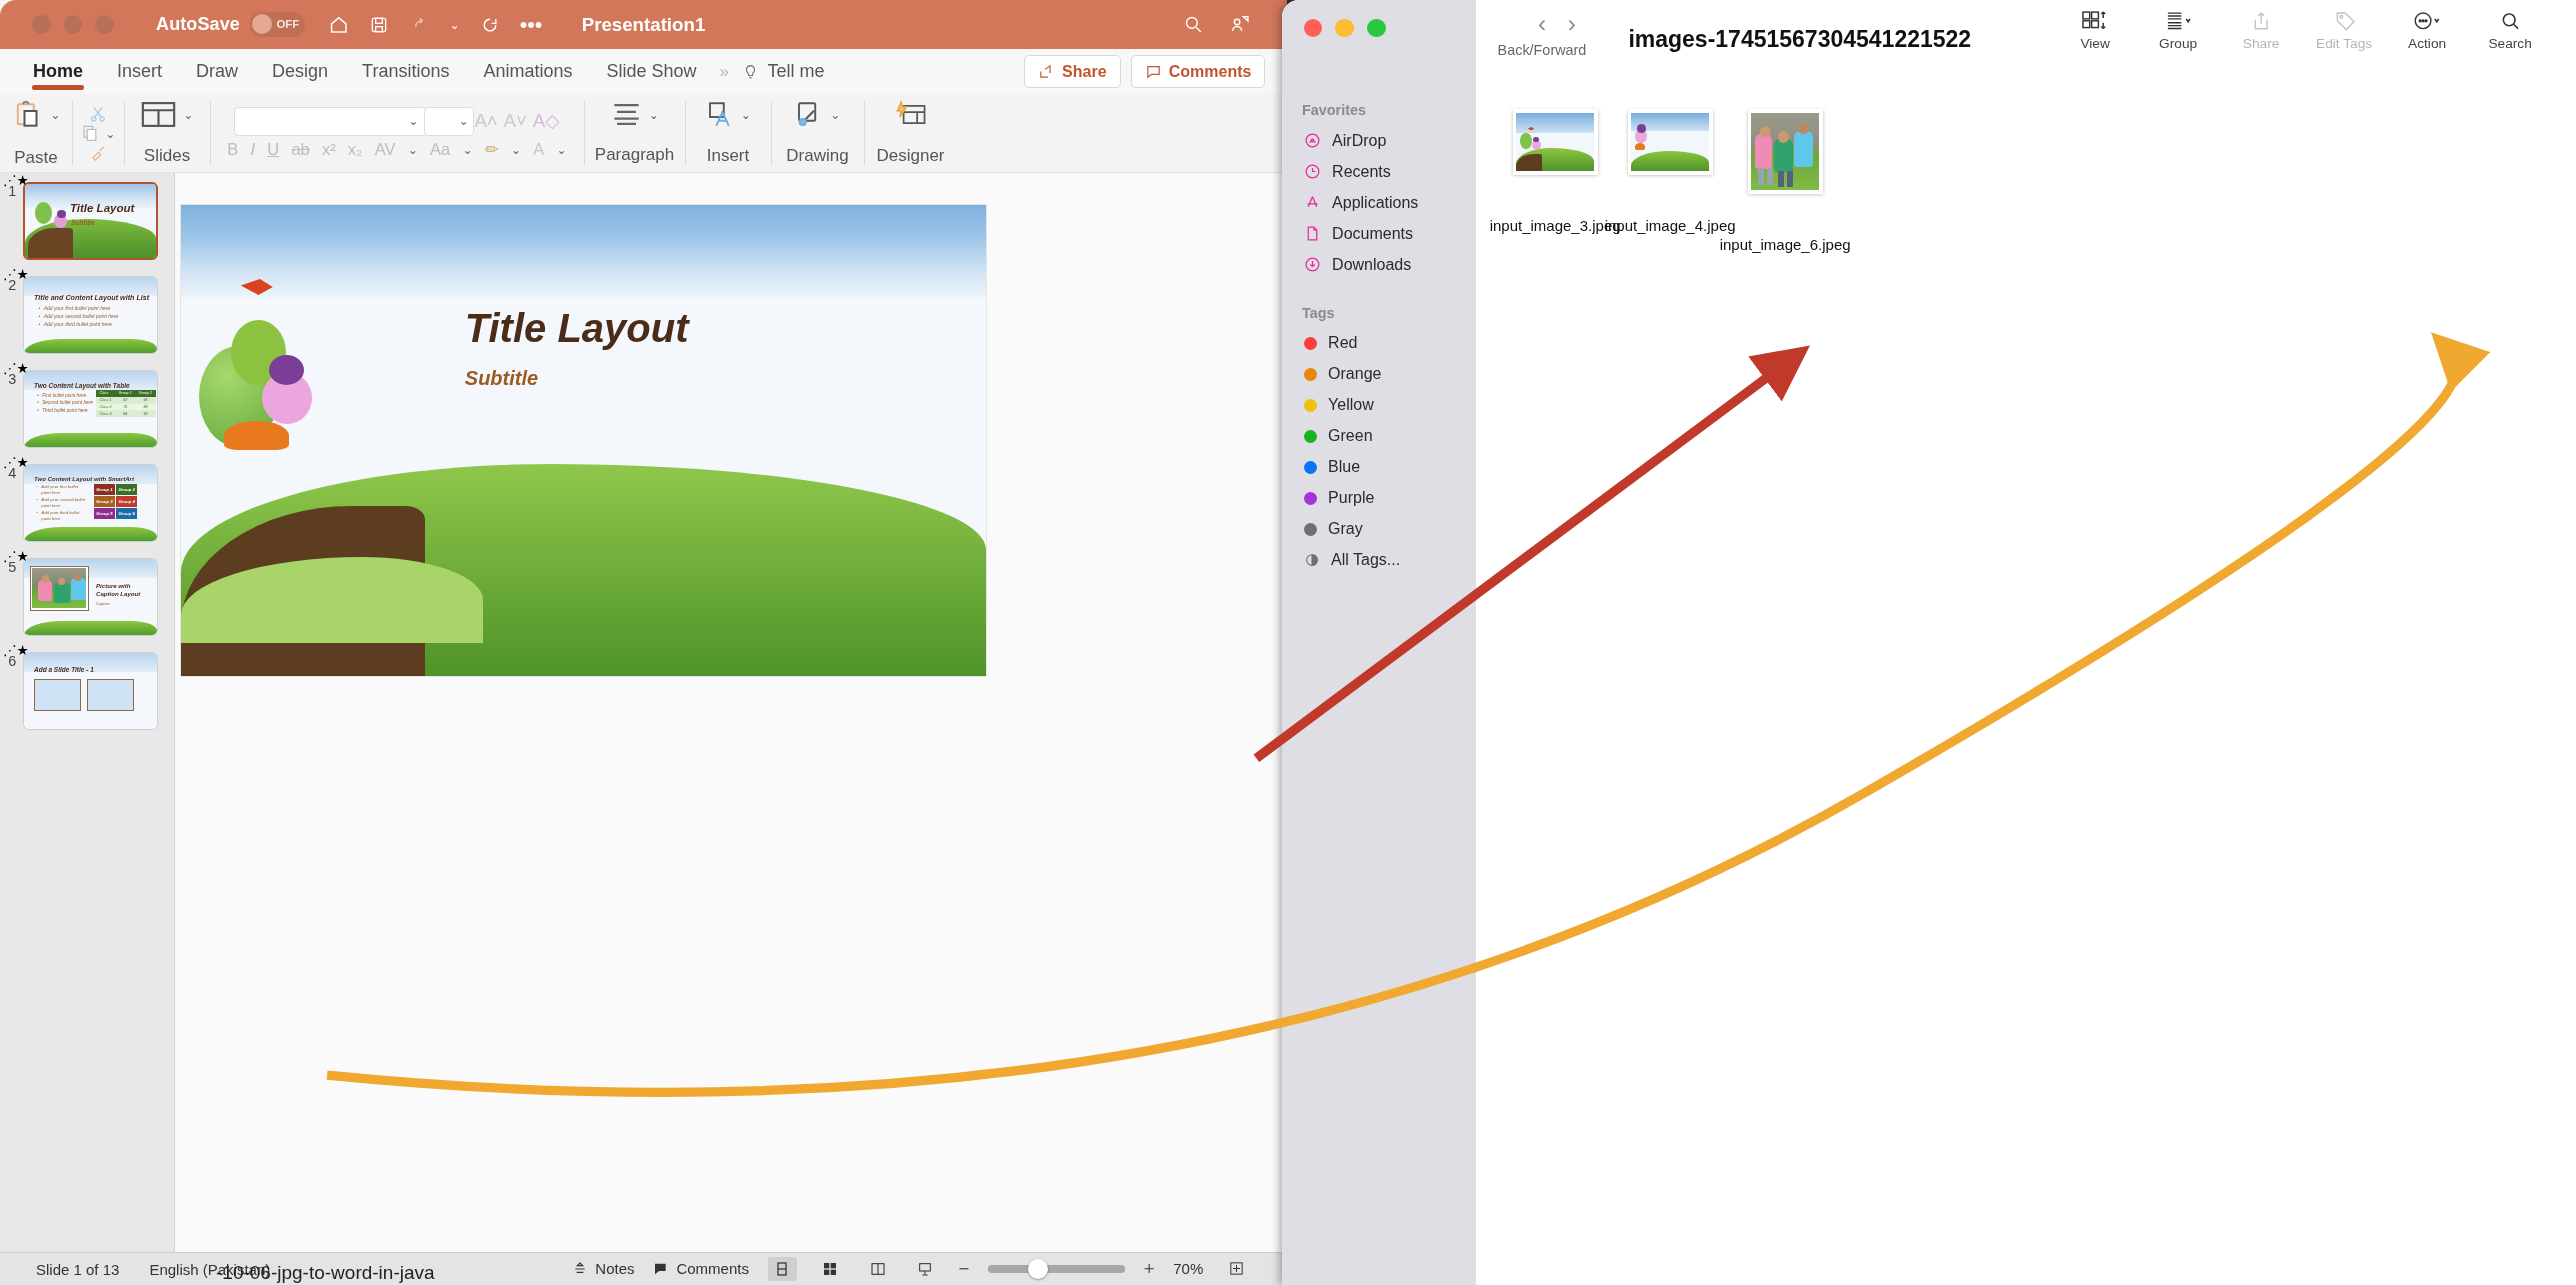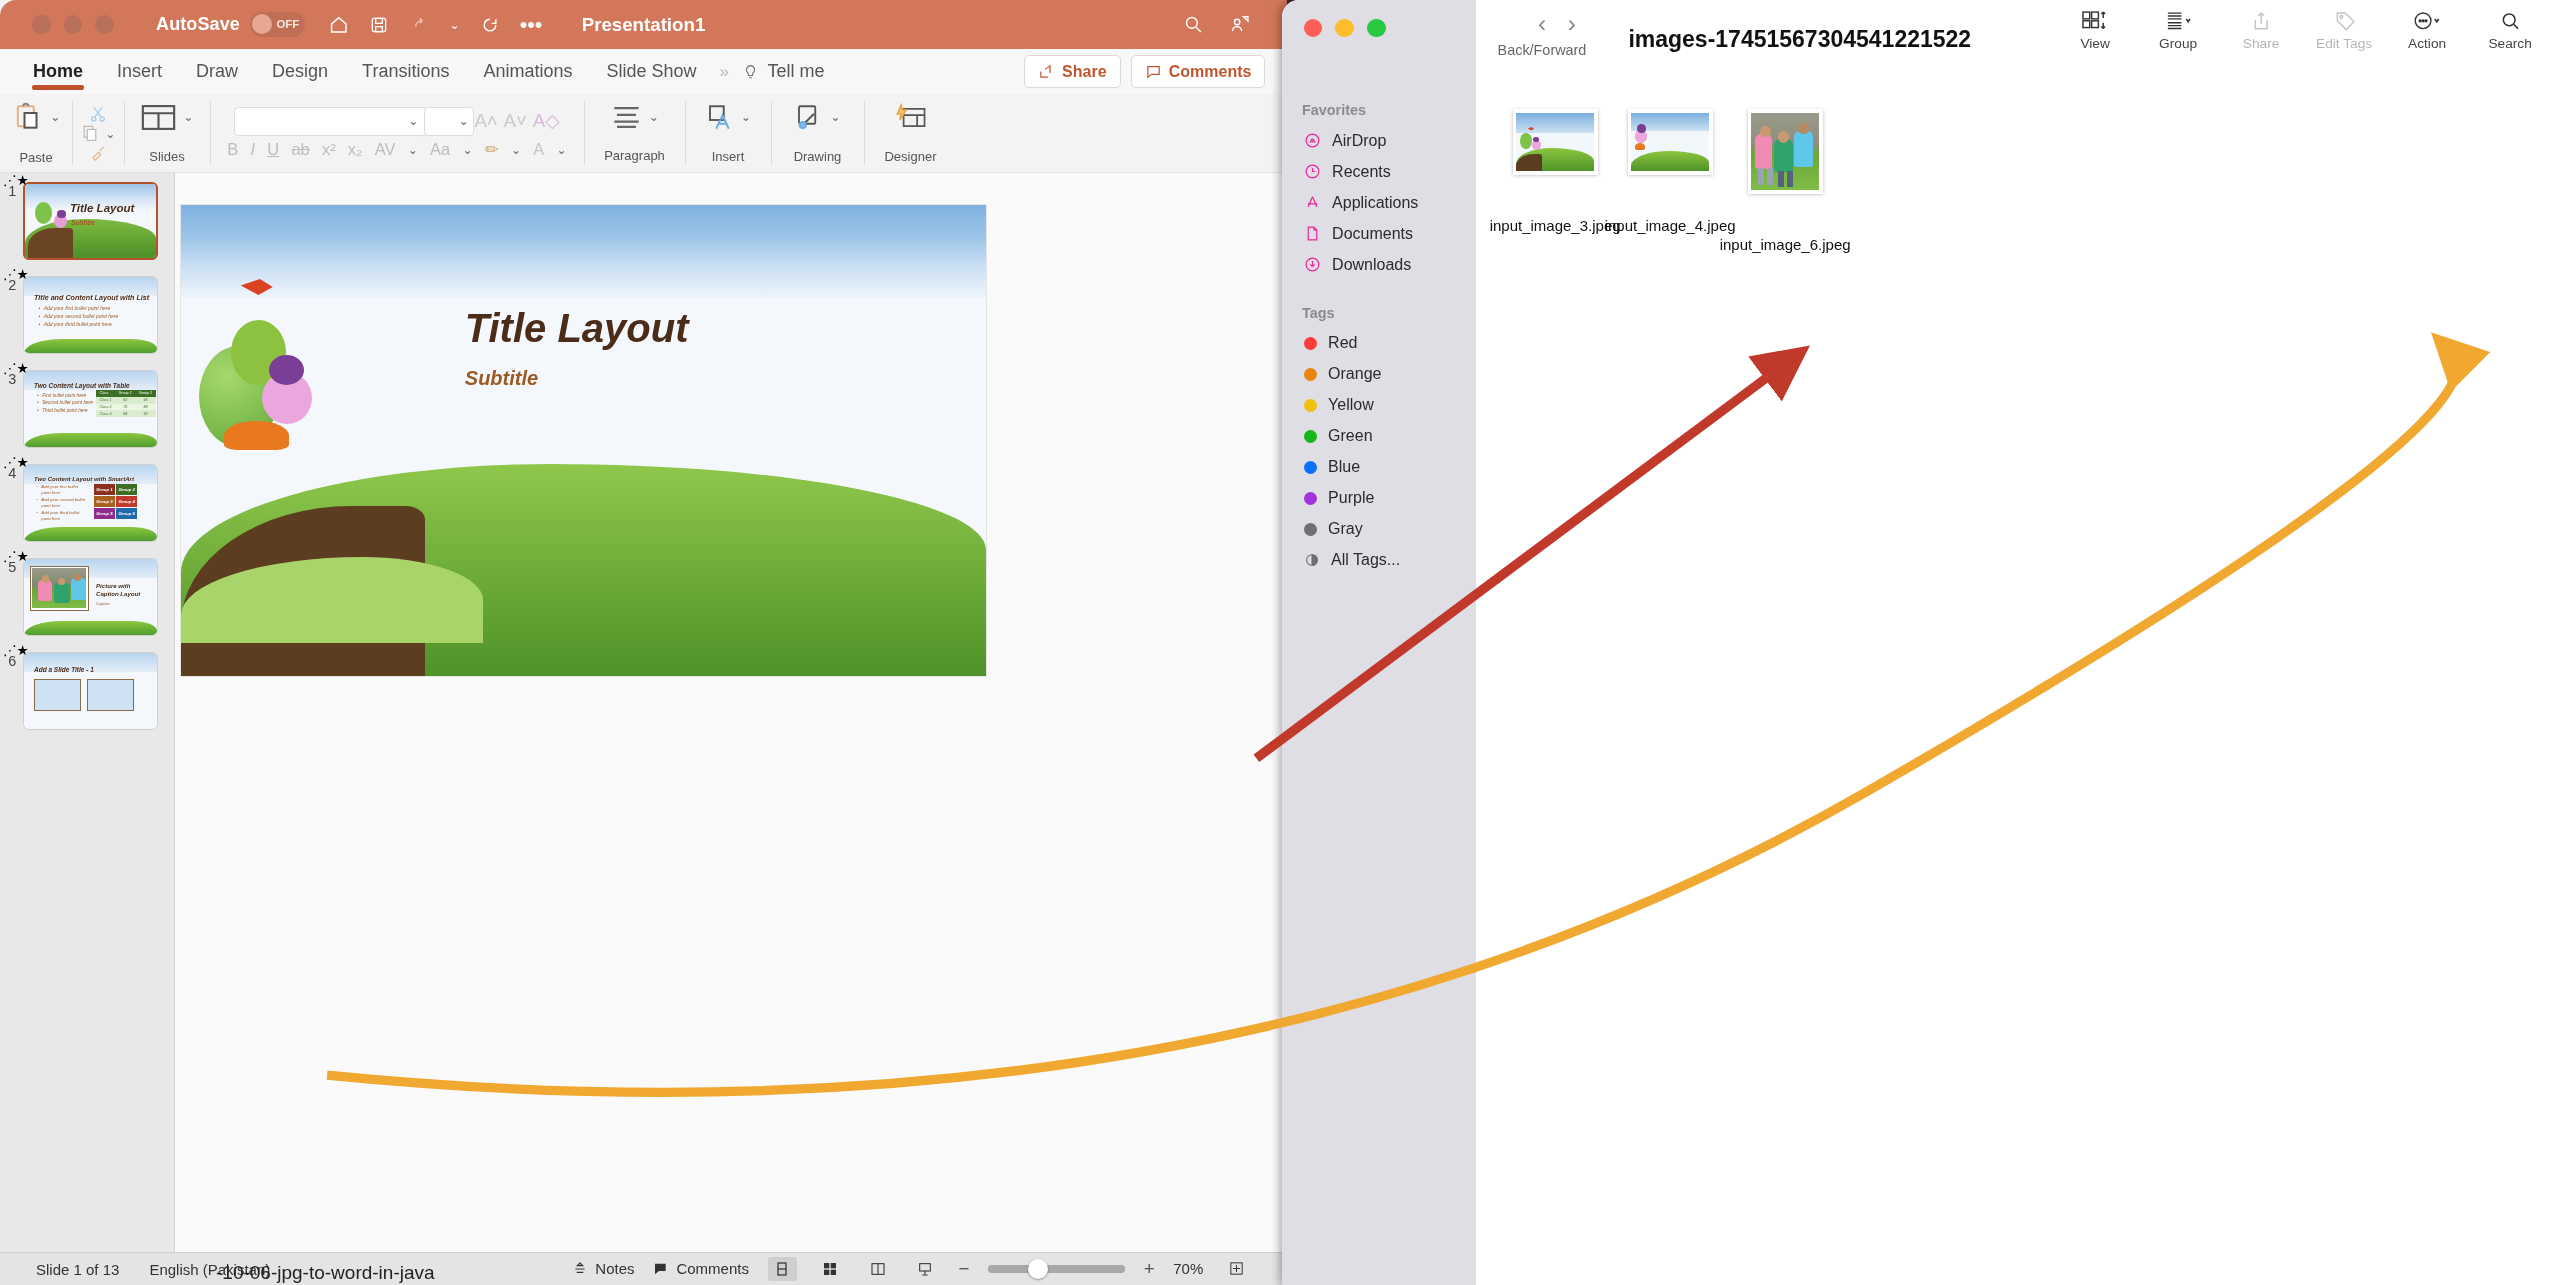--- a/index.html
+++ b/index.html
@@ -40,21 +40,21 @@
   .obtn { border:0.7px solid #e0d6d2; border-radius:5px; background:#fff; color:#c0552f;
           font-size:16px; font-weight:bold; padding:6.5px 13px; display:flex; align-items:center; gap:7.2px;}
 
   
   .ribbon { height:79px; background:#f3f3f3; display:flex; align-items:stretch;
             border-bottom:0.7px solid #e2e2e2; }
   .rgroup { display:flex; flex-direction:column; justify-content:center;
             align-items:center; padding:0 11.5px; position:relative; }
   .rgroup + .rgroup:before { content:""; position:absolute; left:0; top:7.2px; bottom:7.2px;
             width:0.7px; background:#ddd; }
-  .rg-label { font-size:13px; color:#555; margin-top:17px; }
+  .rg-label { font-size:17px; color:#555; margin-top:17px; }
   .rg-row { display:flex; align-items:center; gap:5.8px; }
   .font-box { width:194px; height:29px; background:#fff; border:0.7px solid #dcdcdc;
               border-radius:4.3px; display:flex; align-items:center; justify-content:flex-end;
               padding-right:7.2px; color:#888; font-size:13.7px; }
   .size-box { width:50px; height:29px; background:#fff; border:0.7px solid #dcdcdc;
               border-radius:4.3px; display:flex; align-items:center; justify-content:flex-end;
               padding-right:5.8px; color:#888; font-size:13.7px; }
   .fmt-row { display:flex; align-items:center; gap:12.2px; color:#bdbdbd; font-size:16.5px; margin-top:4.3px;}
   .chev { color:#666; font-size:12.2px; }
 

